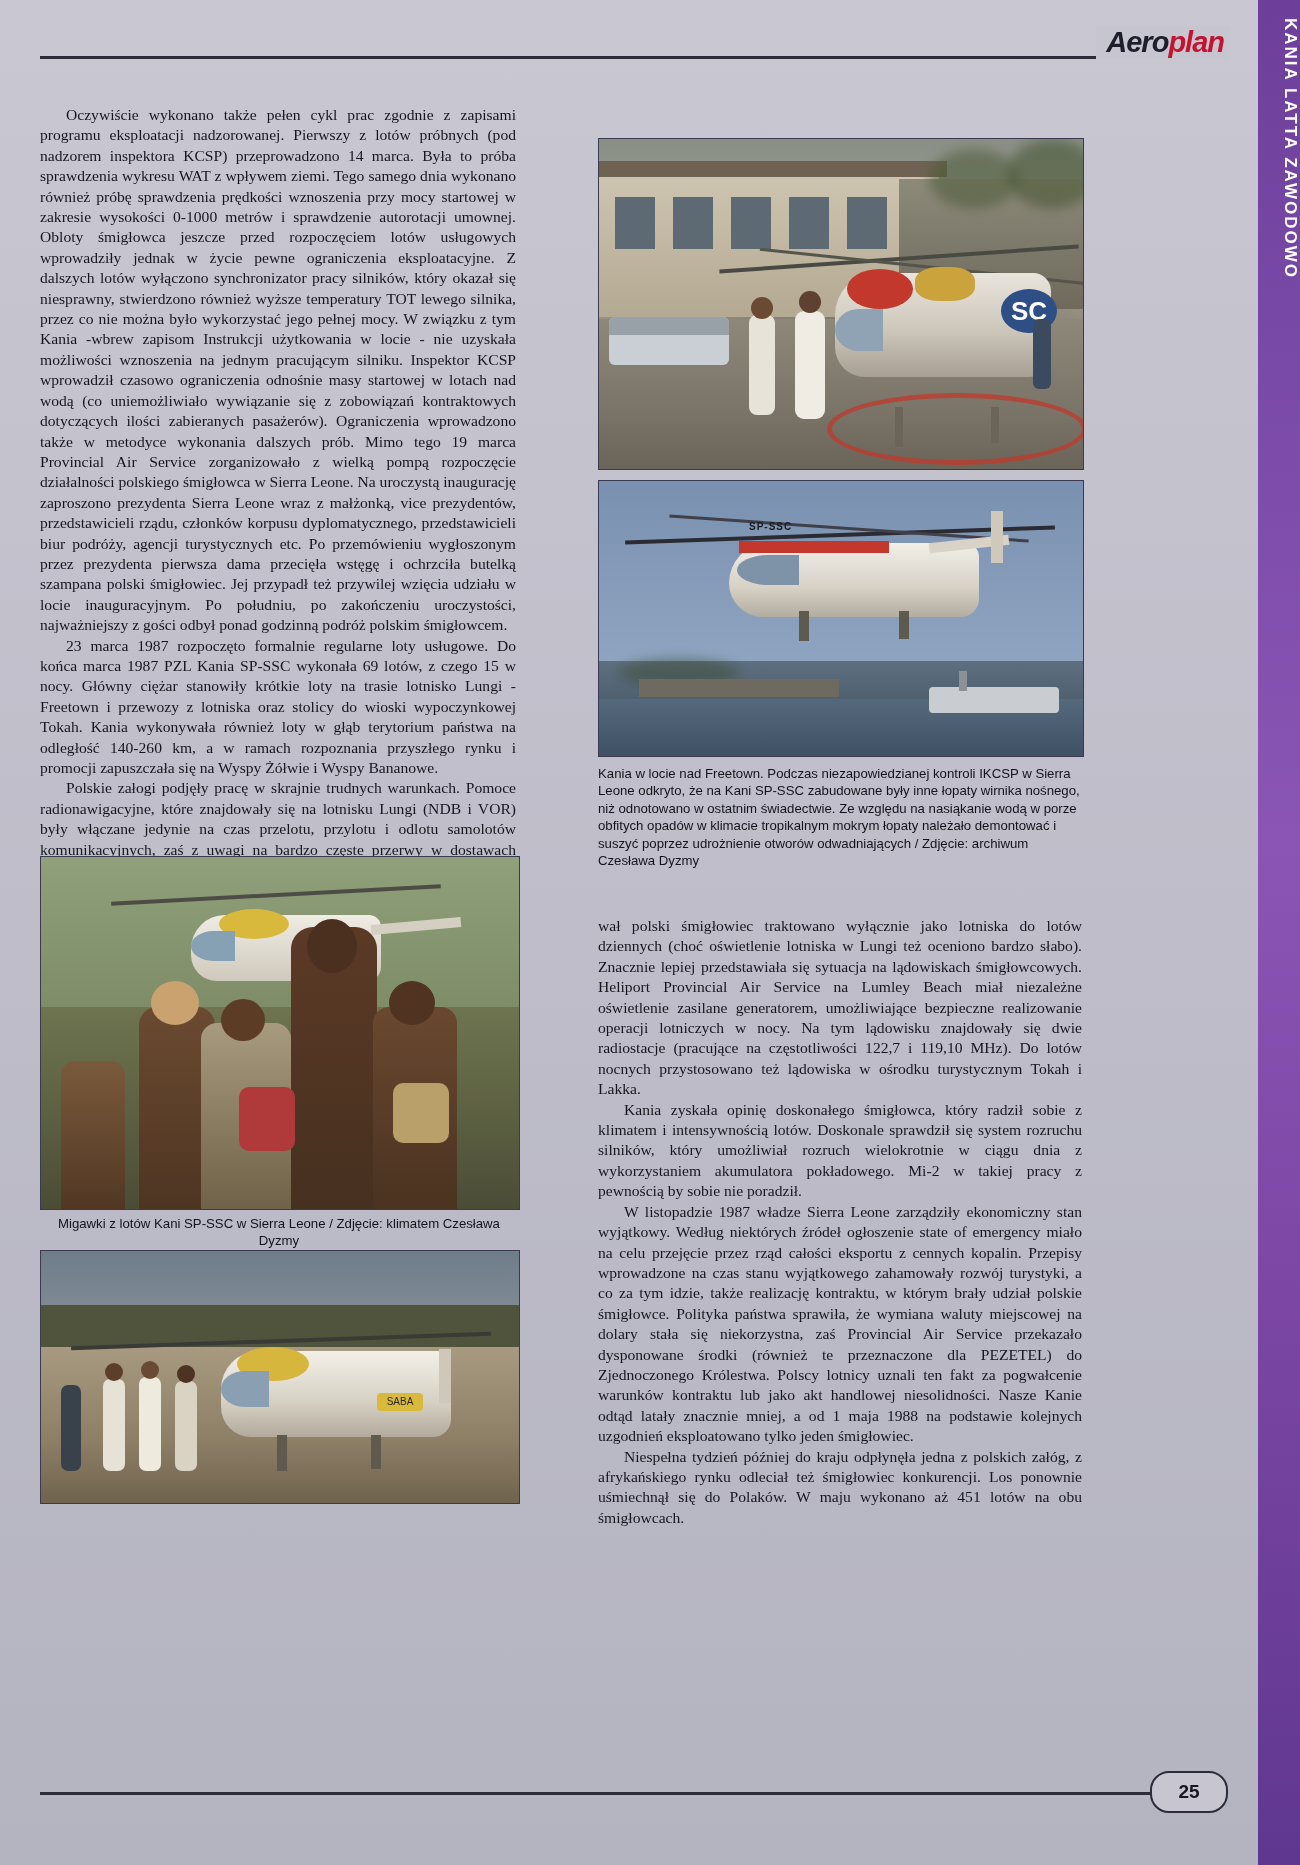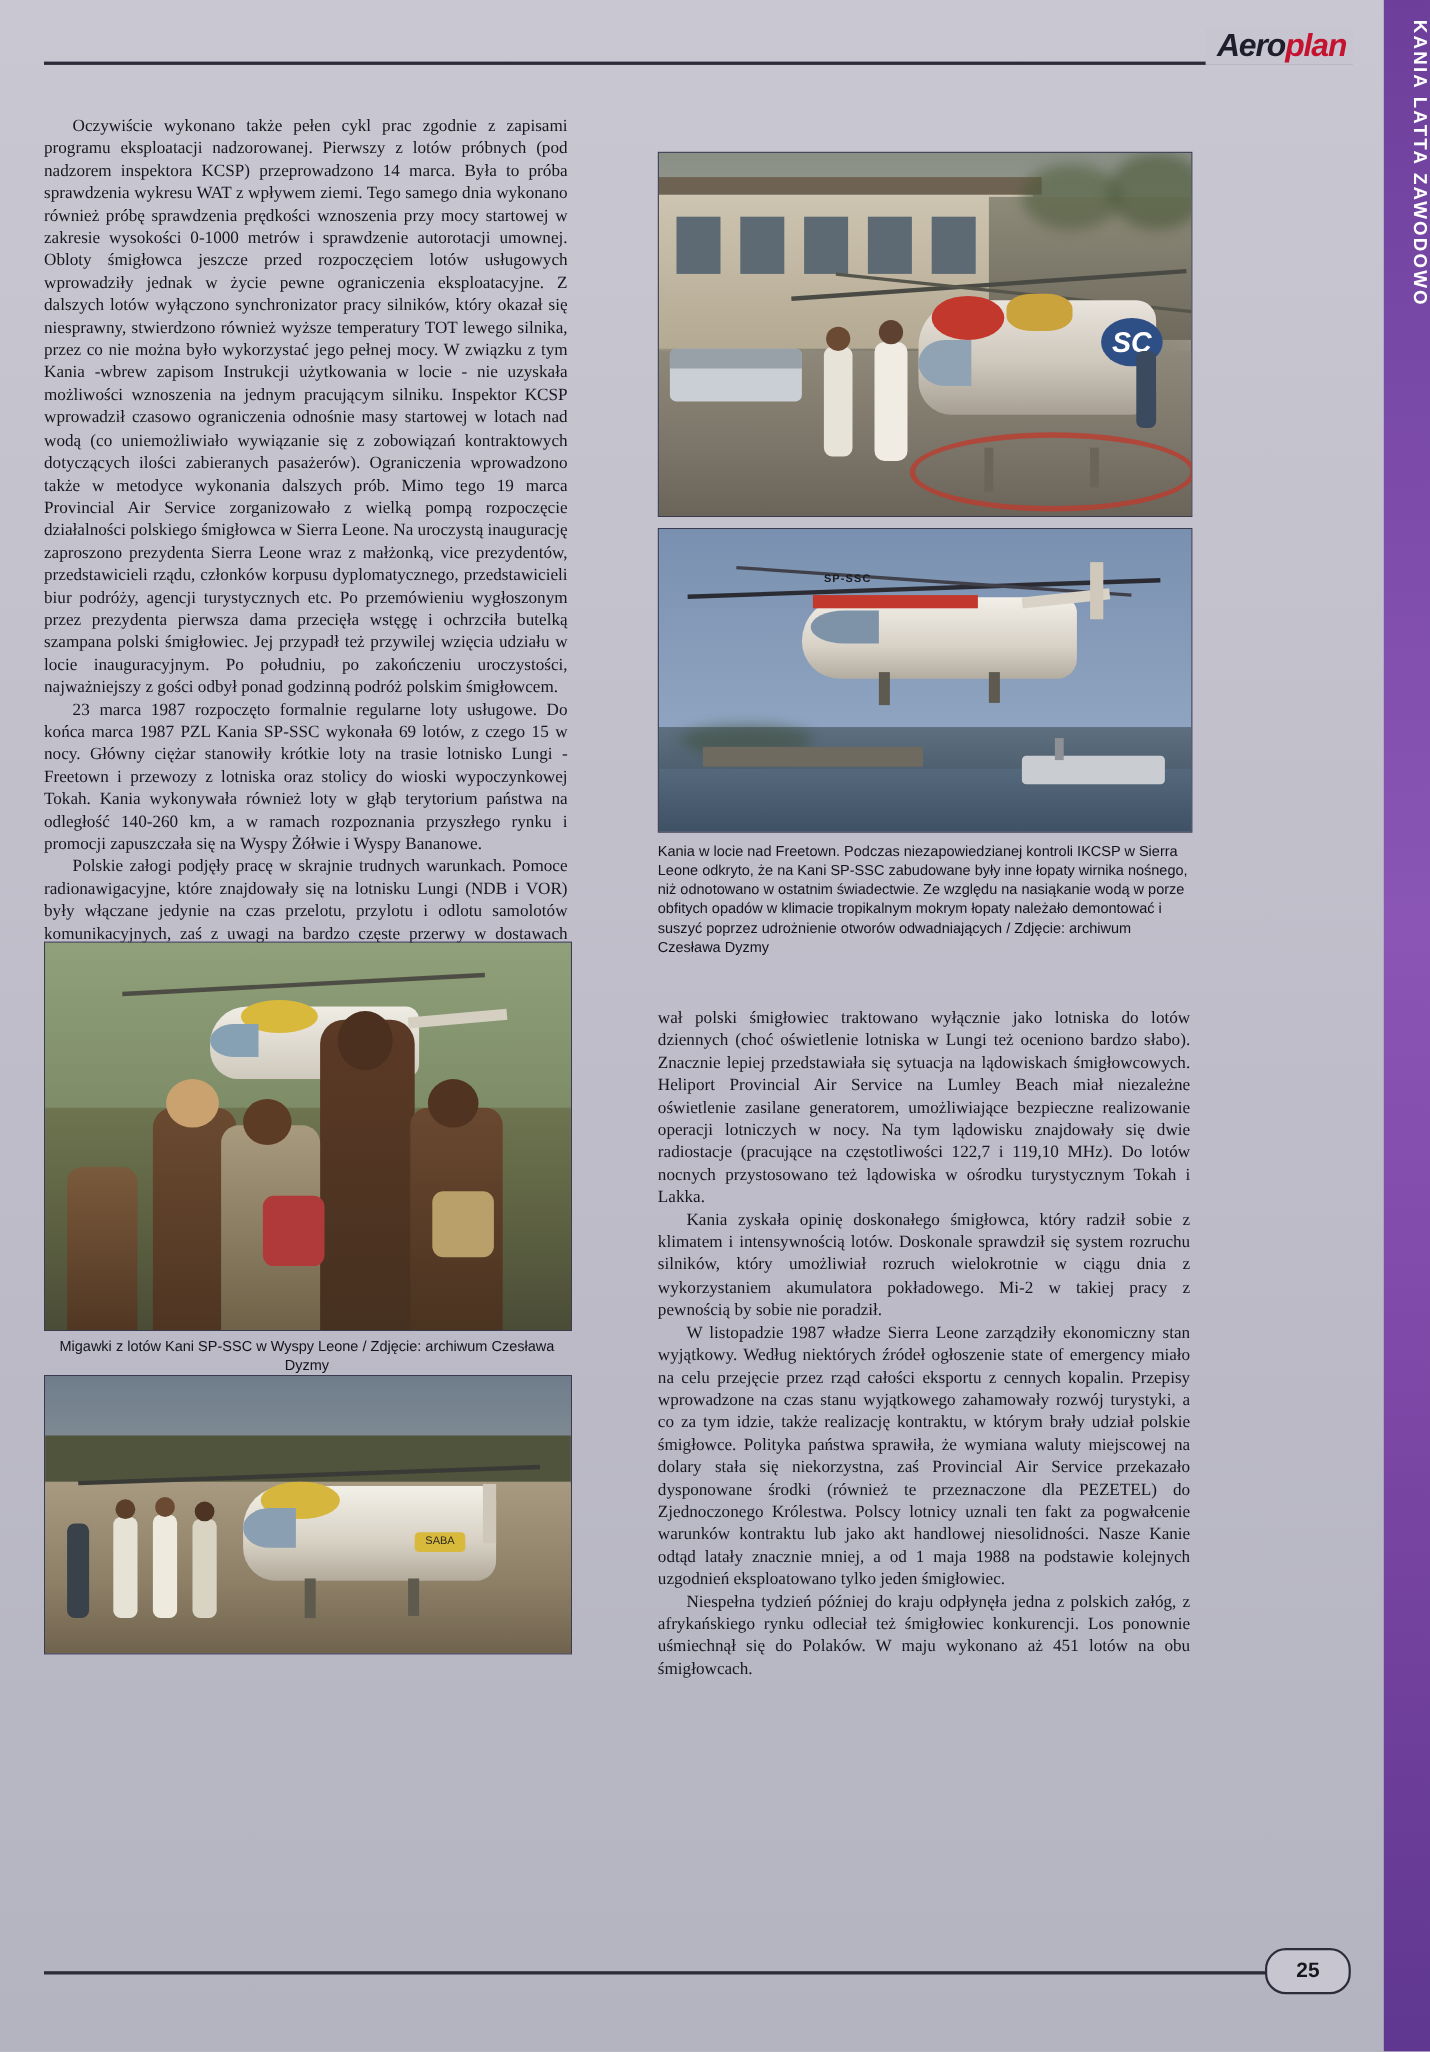--- a/index.html
+++ b/index.html
@@ -152,21 +152,21 @@
     <div class="band" style="left:0;bottom:0;width:484px;height:150px;background:linear-gradient(180deg,#8e887a,#7b7468 60%,#6b6559);"></div>
 
     <div class="band" style="left:228px;bottom:4px;width:250px;height:62px;border:5px solid #c0392b;border-radius:50%;opacity:.75;"></div>
 
     <div class="band" style="left:120px;top:118px;width:360px;height:4px;background:#4a4a44;transform:rotate(-4deg);"></div>
     <div class="band" style="left:160px;top:126px;width:330px;height:3px;background:#55554c;transform:rotate(6deg);"></div>
 
     <div class="band" style="left:236px;top:134px;width:216px;height:104px;border-radius:42px 18px 22px 30px;background:linear-gradient(180deg,#e9e4dc,#cdc6bb 55%,#a79f94);"></div>
     <div class="band" style="left:248px;top:130px;width:66px;height:40px;border-radius:50%;background:#c2382c;"></div>
     <div class="band" style="left:316px;top:128px;width:60px;height:34px;border-radius:40%;background:#caa33c;"></div>
-    <div class="band" style="left:402px;top:150px;width:56px;height:44px;border-radius:50%;background:#2e4e86;color:#fff;font-family:'Liberation Sans',sans-serif;font-weight:bold;font-size:26px;text-align:center;line-height:44px;font-style:italic;">SC</div>
+    <div class="band" style="left:402px;top:150px;width:56px;height:44px;border-radius:50%;background:#2e4e86;color:#fff;font-family:'Liberation Sans',sans-serif;font-weight:bold;font-size:26px;text-align:center;line-height:44px;">SC</div>
     <div class="band" style="left:236px;top:170px;width:48px;height:42px;border-radius:50% 0 0 50%;background:#8fa3b5;"></div>
     <div class="band" style="left:296px;bottom:22px;width:8px;height:40px;background:#6a6558;"></div>
     <div class="band" style="left:392px;bottom:26px;width:8px;height:36px;background:#6a6558;"></div>
 
     <div class="band" style="left:150px;top:176px;width:26px;height:100px;background:#e8e3d8;border-radius:8px;"></div>
     <div class="band" style="left:152px;top:158px;width:22px;height:22px;border-radius:50%;background:#6b4a33;"></div>
     <div class="band" style="left:196px;top:172px;width:30px;height:108px;background:#f0ece3;border-radius:9px;"></div>
     <div class="band" style="left:200px;top:152px;width:22px;height:22px;border-radius:50%;background:#5e4130;"></div>
     <div class="band" style="left:434px;top:180px;width:18px;height:70px;background:#3b4a5e;border-radius:6px;"></div>
 
@@ -227,21 +227,21 @@
     <div class="band" style="left:160px;top:166px;width:90px;height:186px;background:linear-gradient(180deg,#a89a7e,#6f6248);border-radius:16px 16px 0 0;"></div>
     <div class="band" style="left:180px;top:142px;width:44px;height:42px;border-radius:50%;background:#5d3c26;"></div>
     <div class="band" style="left:198px;top:230px;width:56px;height:64px;background:#b03a3a;border-radius:10px;"></div>
     <div class="band" style="left:332px;top:150px;width:84px;height:202px;background:linear-gradient(180deg,#6a4830,#4a3320);border-radius:16px 16px 0 0;"></div>
     <div class="band" style="left:348px;top:124px;width:46px;height:44px;border-radius:50%;background:#503421;"></div>
     <div class="band" style="left:352px;top:226px;width:56px;height:60px;background:#b9a06a;border-radius:10px;"></div>
     <div class="band" style="left:20px;top:204px;width:64px;height:148px;background:linear-gradient(180deg,#7a5a3c,#513723);border-radius:14px 14px 0 0;"></div>
   </div>
 
   <div class="cap" id="cap3">
-    <span>Migawki z lotów Kani SP-SSC w Wyspy Leone / Zdjęcie: archiwum Czesława Dyzmy</span>
+    <span>Migawki z lotów Kani SP-SSC w Sierra Leone / Zdjęcie: klimatem Czesława Dyzmy</span>
   </div>
 
   <div class="photo" id="photo4">
     <div class="band" style="left:0;top:0;width:478px;height:60px;background:linear-gradient(180deg,#6f7d8b,#7f8a93);"></div>
     <div class="band" style="left:0;top:54px;width:478px;height:44px;background:#50543c;"></div>
     <div class="band" style="left:0;top:96px;width:478px;height:156px;background:linear-gradient(180deg,#a79a80,#8d7f66 60%,#70634e);"></div>
 
     <div class="band" style="left:30px;top:88px;width:420px;height:4px;background:#3a3a36;transform:rotate(-2deg);"></div>
 
     <div class="band" style="left:180px;top:100px;width:230px;height:86px;border-radius:38px 14px 18px 30px;background:linear-gradient(180deg,#f3f0e8,#d6d0c3 60%,#b2aa9b);"></div>

